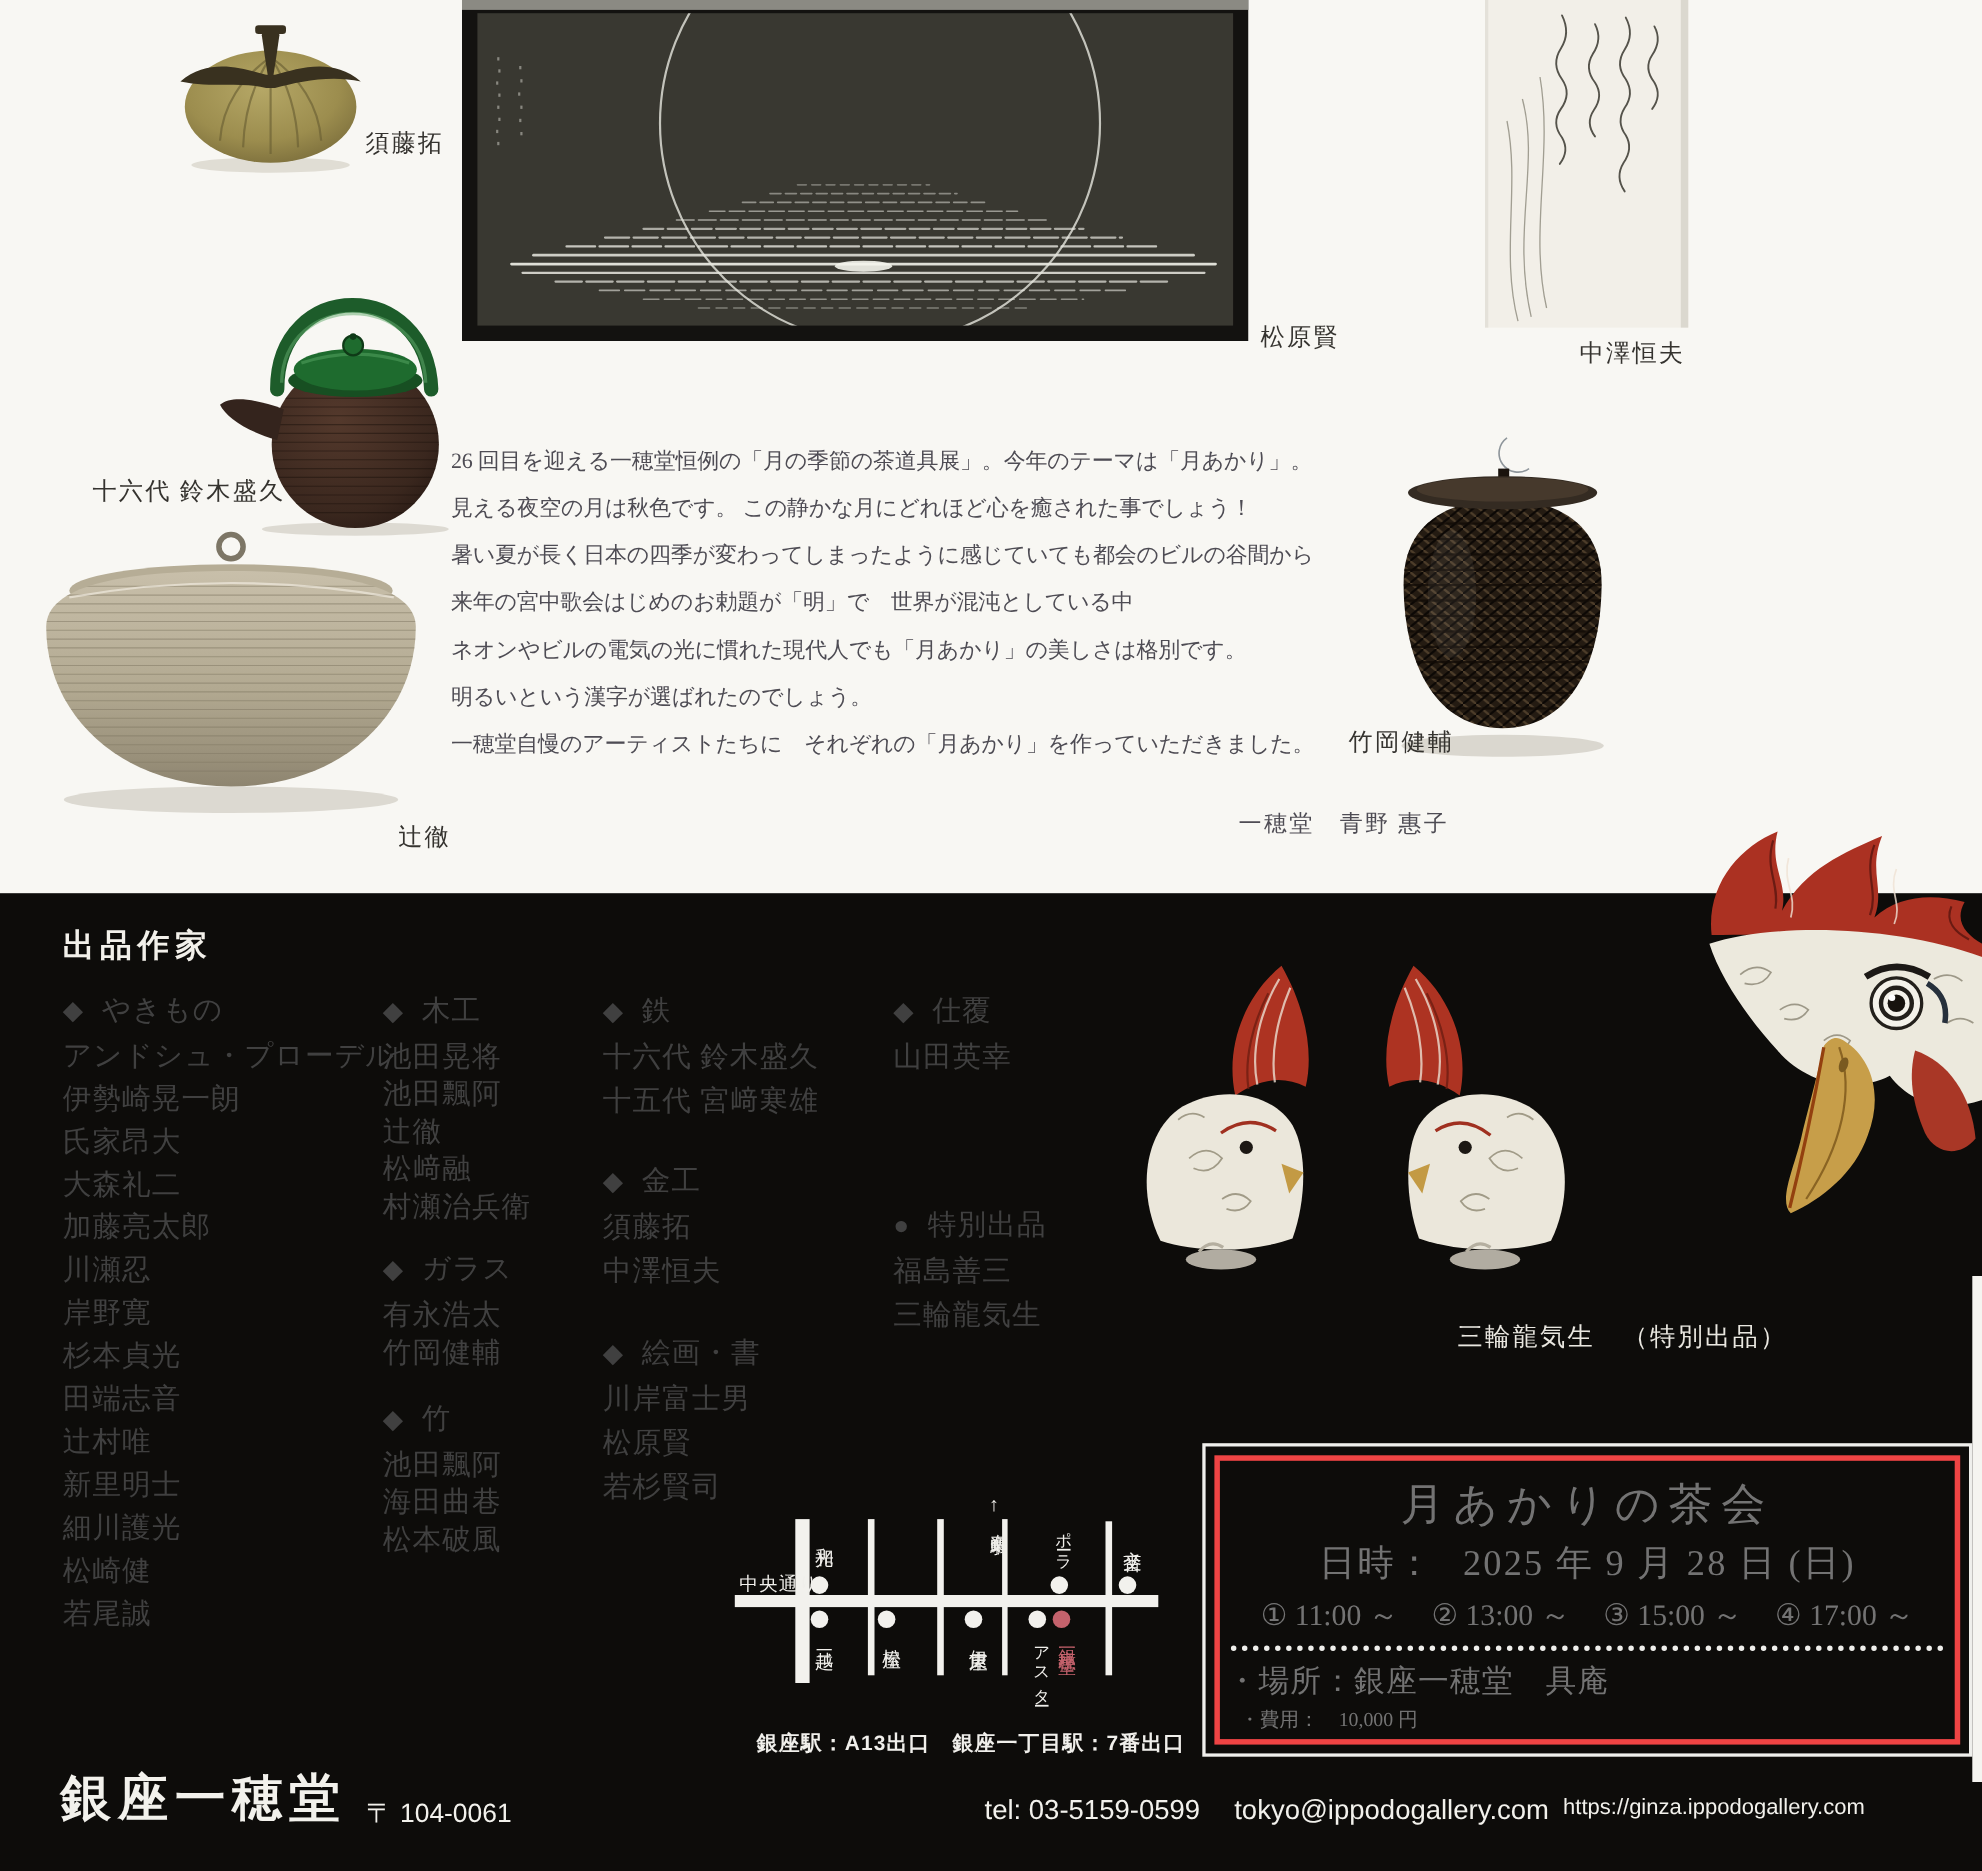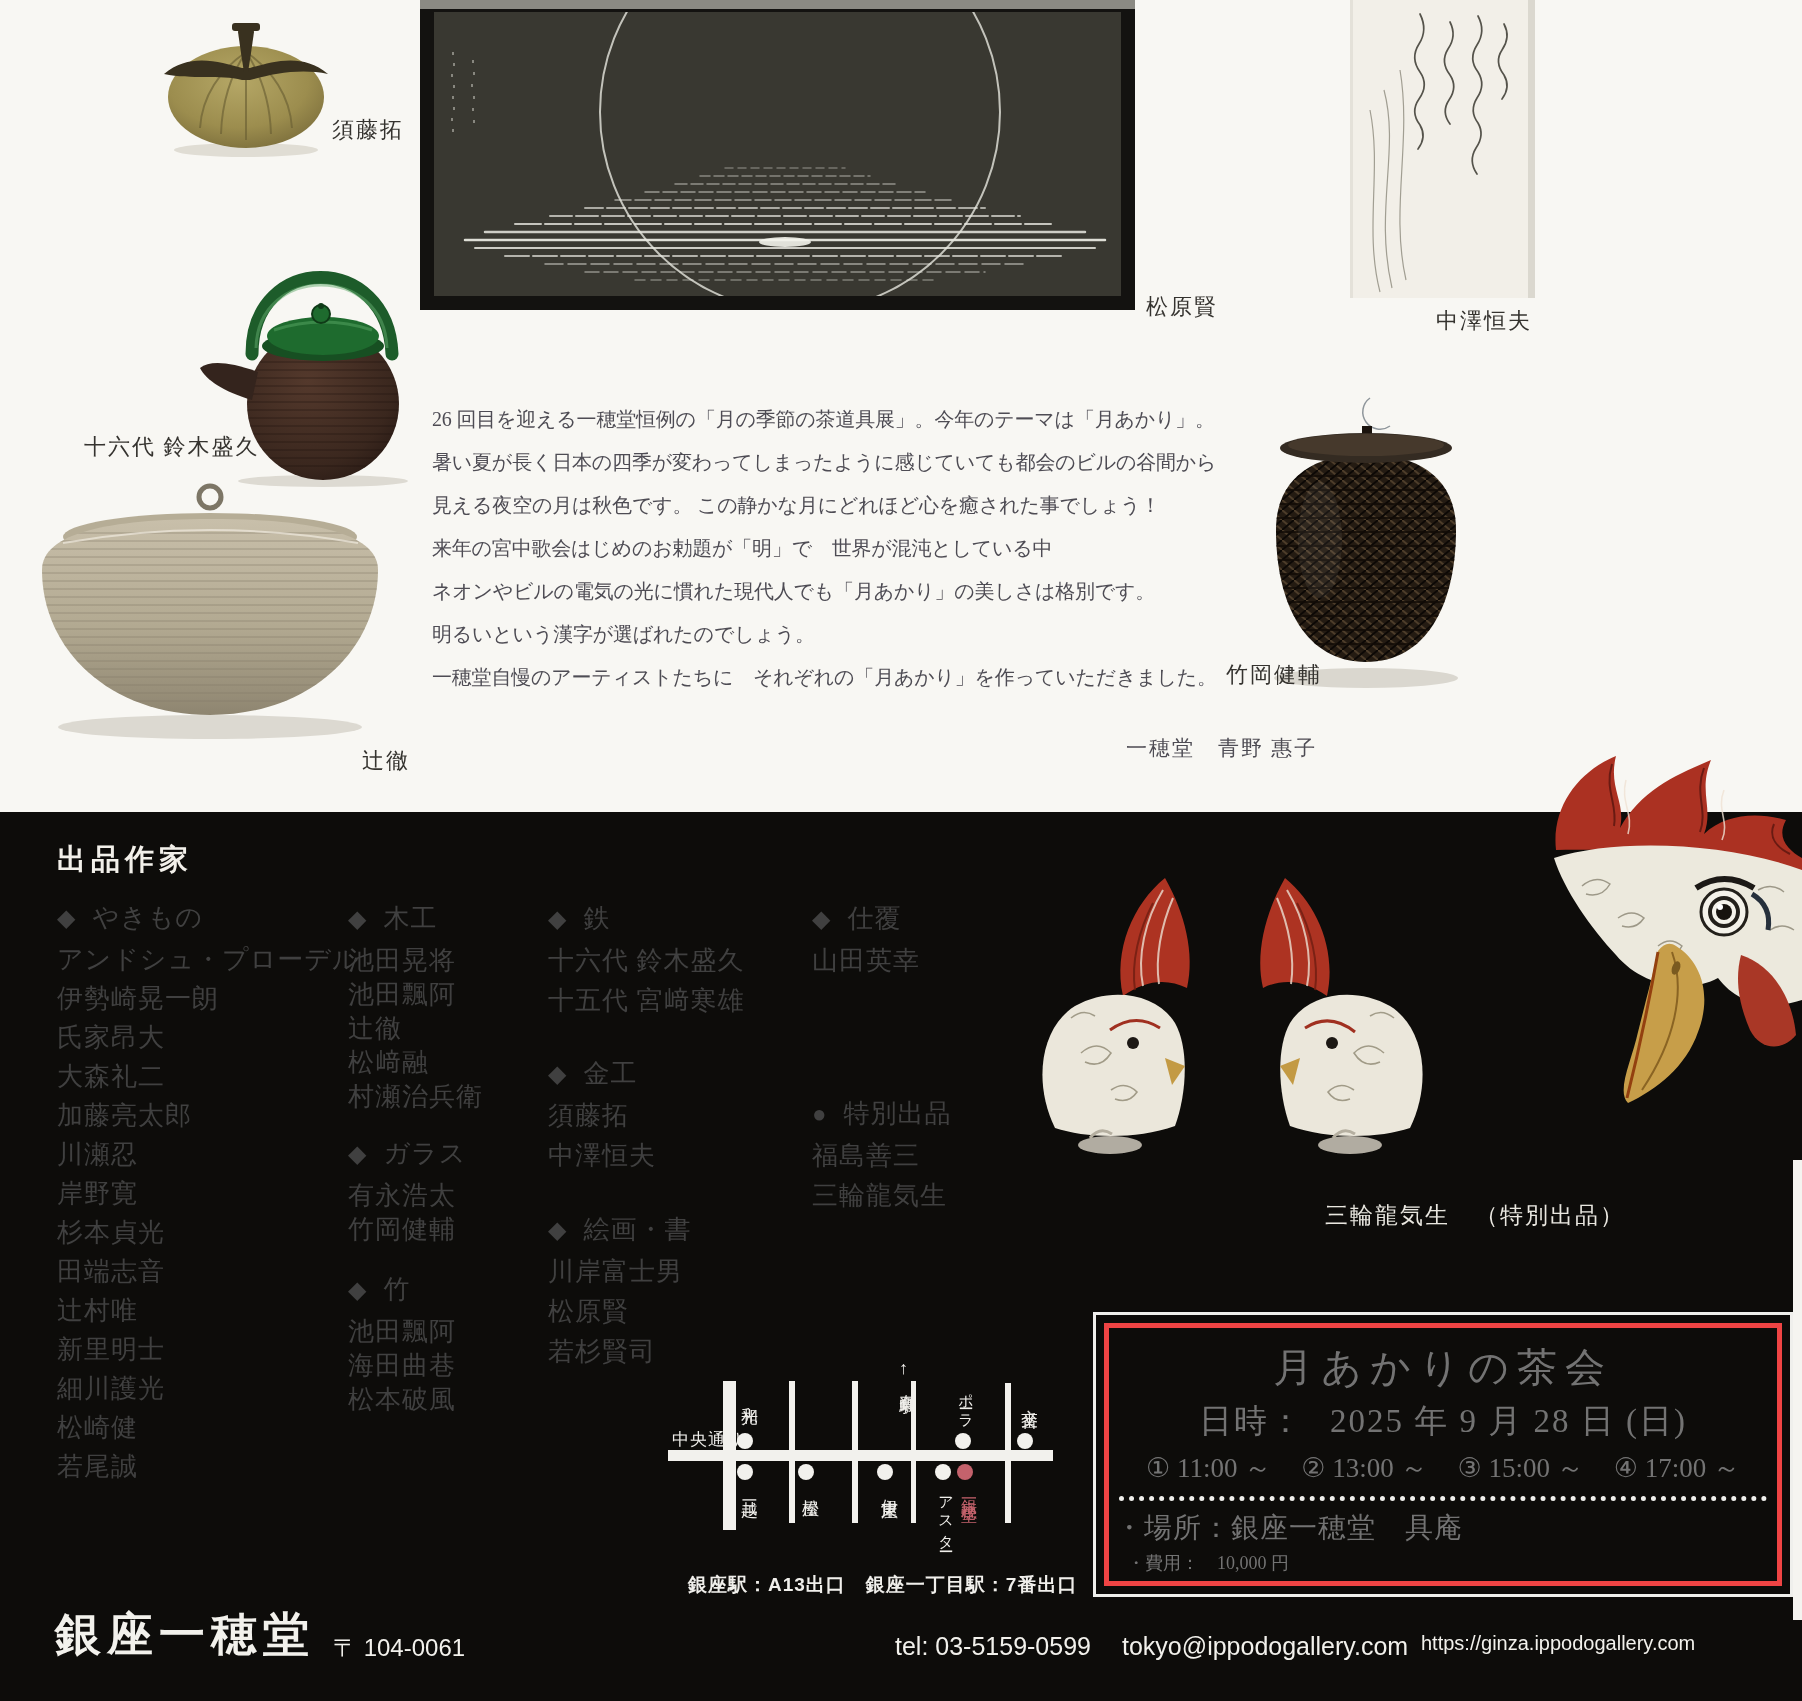--- a/index.html
+++ b/index.html
@@ -3,21 +3,21 @@
 <meta charset="utf-8">
 <style>
   html,body{margin:0;padding:0;background:#e8e8e4;}
   #page{position:relative;width:1802px;height:1701px;background:#f8f7f3;overflow:hidden;
         font-family:"Liberation Serif","DejaVu Serif",serif;}
   .abs{position:absolute;}
   .sans{font-family:"Liberation Sans","DejaVu Sans",sans-serif;}
   
   .cap{font-size:22px;color:#35332f;letter-spacing:2px;}
   
-  #intro{left:432px;top:398px;width:790px;color:#4e4c54;font-size:20px;}
+  #intro{left:410px;top:398px;width:790px;color:#4e4c54;font-size:20px;}
   #intro .iline{line-height:43px;letter-spacing:-0.2px;white-space:nowrap;}
   #sig{left:1126px;top:734px;font-size:21px;color:#4e4c54;letter-spacing:2px;}
   
   #black{left:0;top:812px;width:1802px;height:889px;background:#0d0c0a;}
   #artists-heading{left:57px;top:840px;font-size:29px;font-weight:600;color:#f2f0ea;letter-spacing:5px;}
   .agroup{position:absolute;color:#404040;font-size:26px;letter-spacing:1px;}
   .acat{margin-bottom:7px;white-space:nowrap;}
   .acat .mk{margin-right:16px;font-size:24px;}
   .aname{white-space:nowrap;}
   .lh39 .aname{height:39px;} .lh34 .aname{height:34px;} .lh40 .aname{height:40px;}
@@ -263,22 +263,22 @@
         <path d="M0 254 H225"></path>
     </g>
     <ellipse cx="108" cy="58" rx="86" ry="15" fill="#342b22"></ellipse>
     <ellipse cx="108" cy="55" rx="78" ry="11" fill="#46392c"></ellipse>
     <ellipse cx="62" cy="150" rx="22" ry="58" fill="#ffffff" opacity="0.06"></ellipse>
   </svg>
   <div class="abs cap" style="left:1226px;top:660px">竹岡健輔</div>
 
   <div id="intro" class="abs">
     <div class="iline">26 回目を迎える一穂堂恒例の「月の季節の茶道具展」。今年のテーマは「月あかり」。</div>
+    <div class="iline">見える夜空の月は秋色です。 この静かな月にどれほど心を癒された事でしょう！</div>
     <div class="iline">暑い夏が長く日本の四季が変わってしまったように感じていても都会のビルの谷間から</div>
-    <div class="iline">見える夜空の月は秋色です。 この静かな月にどれほど心を癒された事でしょう！</div>
     <div class="iline">来年の宮中歌会はじめのお勅題が「明」で　世界が混沌としている中</div>
     <div class="iline">ネオンやビルの電気の光に慣れた現代人でも「月あかり」の美しさは格別です。</div>
     <div class="iline">明るいという漢字が選ばれたのでしょう。</div>
     <div class="iline">一穂堂自慢のアーティストたちに　それぞれの「月あかり」を作っていただきました。</div>
   </div>
   <div id="sig" class="abs">一穂堂　青野 惠子</div>
 
   <div id="black" class="abs"></div>
 
   <div id="artists-heading" class="abs">出品作家</div>

